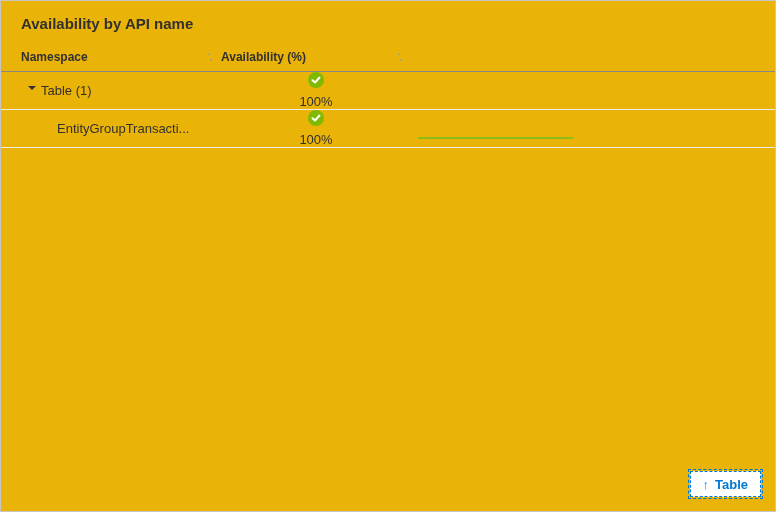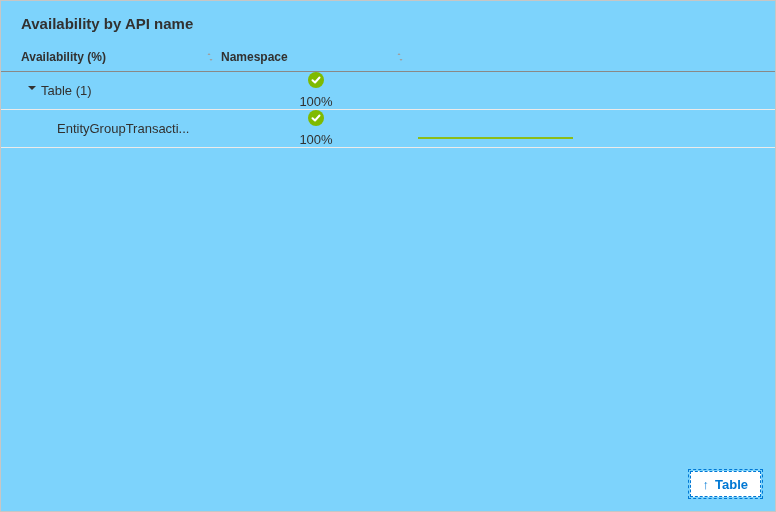--- a/index.html
+++ b/index.html
@@ -1,21 +1,21 @@
 <!DOCTYPE html>
 <html><head>
   <meta charset="utf-8">
   <style>
     * { box-sizing: border-box; margin: 0; padding: 0; }
     body { font-family: "Segoe UI", -apple-system, Arial, sans-serif; font-size: 13px; color: #323130; }
     .panel {
       width: 776px; height: 512px;
       border: 1px solid #c8c6c4;
       position: relative;
-      background: #7dd3fc;
+      background: #eab308;
     }
     .panel-title {
       font-size: 15px; font-weight: 600;
       padding: 14px 20px 10px 20px;
     }
     .grid {
       width: 100%;
     }
     .grid-header, .grid-row {
       display: grid;
@@ -95,27 +95,27 @@
 <body>
 
 <div class="panel">
 
   <div class="panel-title">Availability by API name</div>
 
   <div class="grid">
 
     <div class="grid-header">
       <div class="col-header">
-        <span>Availability (%)</span>
+        <span>Namespace</span>
         <svg class="sort-icon" viewBox="0 0 10 10">
             <path d="M2.5 3 L4 1 L5.5 3 Z M4.5 7 L6 9 L7.5 7 Z"></path>
           </svg>
       </div>
       <div class="col-header">
-        <span>Namespace</span>
+        <span>Availability (%)</span>
         <svg class="sort-icon" viewBox="0 0 10 10">
             <path d="M2.5 3 L4 1 L5.5 3 Z M4.5 7 L6 9 L7.5 7 Z"></path>
           </svg>
       </div>
     </div>
 
     <div class="grid-row">
       <div class="ns-cell">
         <svg class="expand-caret" viewBox="0 0 10 10">
             <path d="M1 3 L9 3 L5 7 Z"></path>

